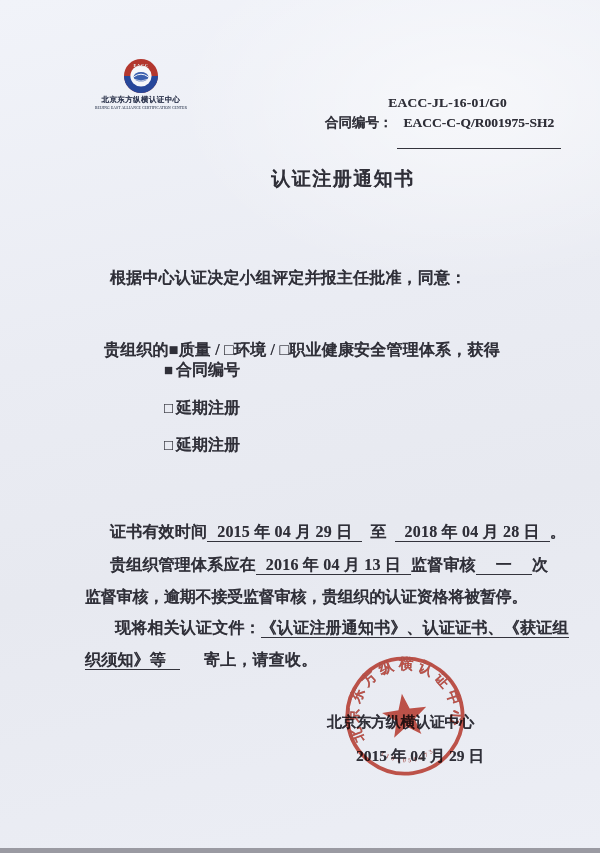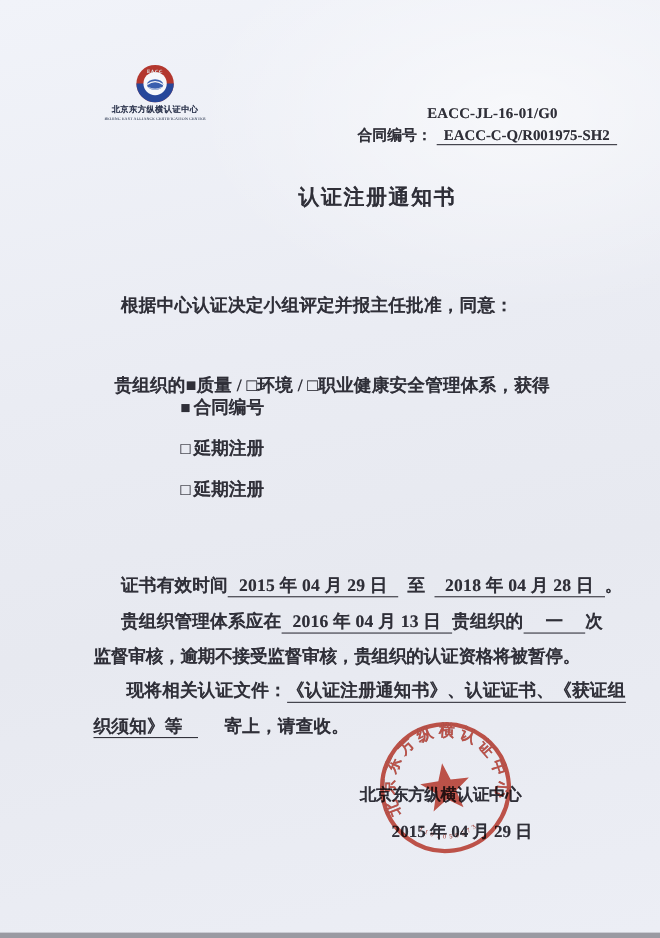--- a/index.html
+++ b/index.html
@@ -15,21 +15,21 @@
       linear-gradient(168deg,#f1f3f9 0%,#eaecf3 38%,#e7e9f0 62%,#ecEEf5 100%);
     text-shadow:0 0 .6px rgba(47,47,56,.5);
   }
   .abs{position:absolute;}
   
   .logo-block{left:82px;top:58px;width:118px;text-align:center;}
   .logo-cn{font-size:7.5px;font-weight:bold;color:#2c3550;letter-spacing:.4px;margin-top:1px;white-space:nowrap;}
   .logo-en{font-size:4px;color:#46546f;letter-spacing:.2px;white-space:nowrap;transform:scale(.9);}
   .doc-code{top:95px;right:93px;font-size:13.5px;font-weight:bold;letter-spacing:.2px;margin-left:32px;}
   .contract-line{top:114px;left:325px;font-size:13.5px;font-weight:bold;white-space:nowrap;}
-  .contract-no{border-bottom:1.6px solid #33333c;padding:0 7px 1px 7px;margin-left:4px;}
+  .contract-no{border-bottom:1.6px solid #33333c;padding:0 7px 18px 7px;margin-left:4px;}
   
   .doc-title{top:166px;left:0;width:100%;text-align:center;font-size:19px;font-weight:bold;letter-spacing:1.5px;padding-left:43px;}
   
   .addressee{top:230px;left:78px;font-size:18px;font-weight:bold;letter-spacing:2.5px;white-space:nowrap;}
   .addressee .fill{border-bottom:1.6px solid #33333c;padding:0 14px 1px 14px;}
   
   .bodytxt{font-size:16px;font-weight:600;white-space:nowrap;letter-spacing:.2px;}
   .p-approval{top:268px;left:110px;}
   .p-system{top:303px;left:104px;margin-top:37px;}
   
@@ -88,21 +88,21 @@
     <li><span class="opt-symbol">■</span><span>合同编号</span></li>
     <li><span class="opt-symbol">□</span><span>延期注册</span></li>
     <li><span class="opt-symbol">□</span><span>延期注册</span></li>
   </ul>
 
   <div class="abs bodytxt validity">
     <span>证书有效时间</span><span class="fillline">2015 年 04 月 29 日</span><span class="sep">至</span><span class="fillline">2018 年 04 月 28 日</span><span>。</span>
   </div>
 
   <div class="abs bodytxt supervision-1">
-    <span>贵组织管理体系应在</span><span class="fillline">2016 年 04 月 13 日</span><span>贵组织的</span><span class="fillline ord">一</span><span>次</span>
+    <span>贵组织管理体系应在</span><span class="fillline">2016 年 04 月 13 日</span><span>监督审核</span><span class="fillline ord">一</span><span>次</span>
   </div>
   <div class="abs bodytxt supervision-2">监督审核，逾期不接受监督审核，贵组织的认证资格将被暂停。</div>
 
   <div class="abs bodytxt documents-1">
     <span>现将相关认证文件：</span><span class="u-seg">《认证注册通知书》、认证证书、《获证组</span>
   </div>
   <div class="abs bodytxt documents-2">
     <span class="u-seg docs-gap">织须知》等</span><span class="after-gap">寄上，请查收。</span>
   </div>
 

